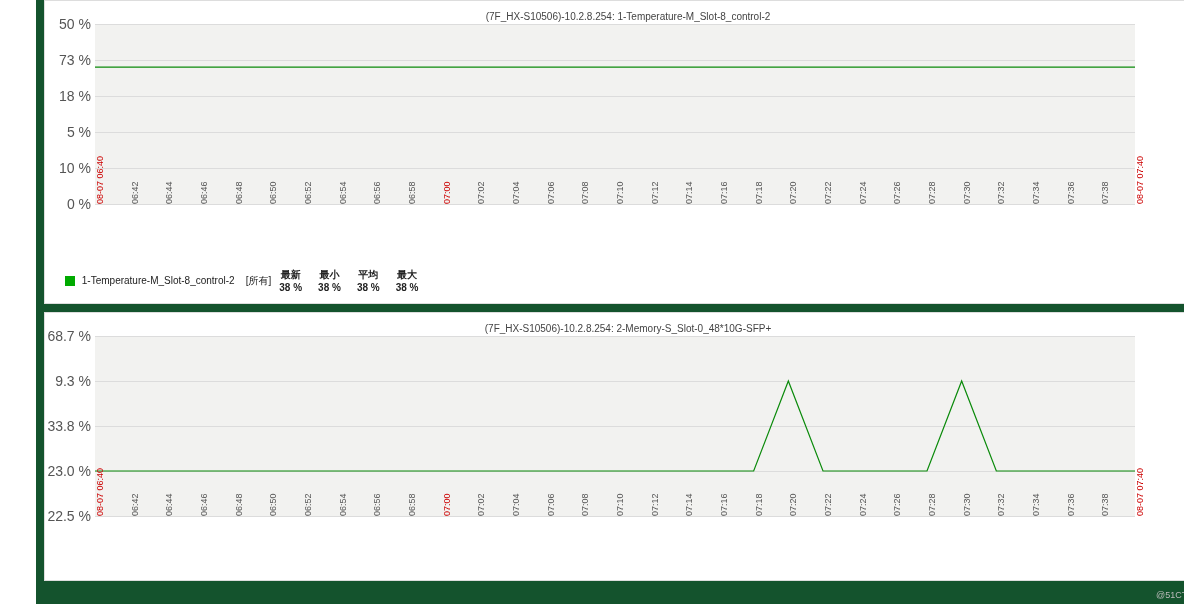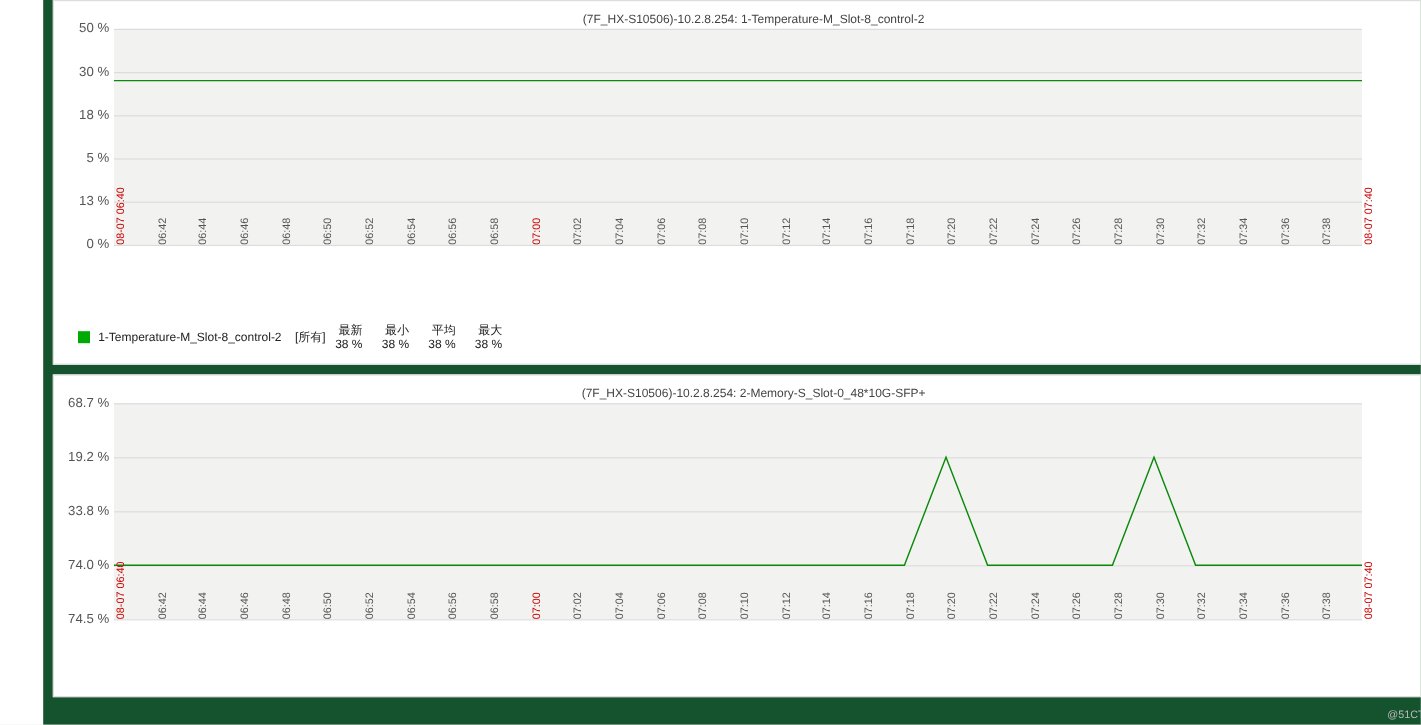--- a/index.html
+++ b/index.html
@@ -1,55 +1,55 @@
 <!DOCTYPE html>
 <html><head>
 <meta charset="utf-8">
 <style>
   html,body{margin:0;padding:0;background:#fff;font-family:Tahoma,Verdana,Arial,sans-serif;font-size:10px;color:#333;}
   .page{width:1184px;height:604px;position:relative;background:#14532d;margin-left:36px;}
   .panel{background:#fff;margin:0 8px 8px 8px;padding:4px 10px 4px 10px;border:1px solid #ddd;}
   .chart-title{text-align:center;font-size:10px;color:#444;padding:6px 0 2px 0;}
   .chart-wrap{position:relative;margin-left:40px;}
   .left-labels{position:absolute;left:0;top:0;width:40px;height:100%;}
-  .left-label{position:absolute;right:0;transform:translateY(-50%);font-size:11px;color:#555;padding-right:4px;white-space:nowrap;}
+  .left-label{position:absolute;right:0;transform:translateY(-50%);font-size:14px;color:#555;padding-right:4px;white-space:nowrap;}
 
   .plot{position:relative;width:1040px;background:#f2f2f0;}
   .plot .grid-h{position:absolute;left:0;right:0;border-top:1px solid #dcdcdc;}
   .plot .series-svg{position:absolute;top:0;left:0;width:100%;height:100%;}
 
   .x-ticks{position:relative;width:1040px;margin-left:40px;height:60px;}
   .x-tick{position:absolute;top:0;transform:rotate(-90deg);transform-origin:top left;font-size:9px;color:#555;white-space:nowrap;}
   .x-tick.red{color:#c00;}
   .x-tick.bigred{color:#c00;}
   .x-tick-outer{position:absolute;top:0;width:0;}
 
   .legend{margin:4px 0 6px 10px;display:flex;align-items:center;font-size:10px;color:#222;}
   .legend .swatch{display:inline-block;width:10px;height:10px;background:#0a0;vertical-align:middle;margin-right:4px;}
   .legend table{border-collapse:collapse;}
-  .legend th,.legend td{padding:0 8px;font-size:10px;text-align:right;font-weight:normal;}
+  .legend th,.legend td{padding:0 8px;font-size:10px;text-align:center;font-weight:bold;}
 
   .scroll-thumb{position:absolute;right:0;top:110px;width:14px;height:30px;background:#bbb;border-radius:3px;}
 
   .watermark{position:absolute;right:8px;bottom:2px;font-size:9px;color:#bbb;}
 </style>
 </head>
 <body>
 
 <div class="page">
 
   <div class="panel">
     <div class="chart-title">(7F_HX-S10506)-10.2.8.254: 1-Temperature-M_Slot-8_control-2</div>
     <div style="position:relative;">
       <div class="left-labels" style="height:180px;">
         <div class="left-label" style="top:0%">50 %</div>
-        <div class="left-label" style="top:20%">30 %</div>
+        <div class="left-label" style="top:20%">73 %</div>
         <div class="left-label" style="top:40%">18 %</div>
         <div class="left-label" style="top:60%">5 %</div>
-        <div class="left-label" style="top:80%">13 %</div>
+        <div class="left-label" style="top:80%">10 %</div>
         <div class="left-label" style="top:100%">0 %</div>
       </div>
       <div class="chart-wrap">
         <div class="plot" id="plot1" style="height:180px;">
           <div class="grid-h" style="top:0%"></div>
           <div class="grid-h" style="top:20%"></div>
           <div class="grid-h" style="top:40%"></div>
           <div class="grid-h" style="top:60%"></div>
           <div class="grid-h" style="top:80%"></div>
           <div class="grid-h" style="top:100%"></div>
@@ -179,24 +179,24 @@
       </tbody>
         </table>
     </div>
   </div>
 
   <div class="panel">
     <div class="chart-title">(7F_HX-S10506)-10.2.8.254: 2-Memory-S_Slot-0_48*10G-SFP+</div>
     <div style="position:relative;">
       <div class="left-labels" style="height:180px;">
         <div class="left-label" style="top:0%">68.7 %</div>
-        <div class="left-label" style="top:25%">19.2 %</div>
+        <div class="left-label" style="top:25%">9.3 %</div>
         <div class="left-label" style="top:50%">33.8 %</div>
-        <div class="left-label" style="top:75%">74.0 %</div>
-        <div class="left-label" style="top:100%">74.5 %</div>
+        <div class="left-label" style="top:75%">23.0 %</div>
+        <div class="left-label" style="top:100%">22.5 %</div>
       </div>
       <div class="chart-wrap">
         <div class="plot" id="plot2" style="height:180px;">
           <div class="grid-h" style="top:0%"></div>
           <div class="grid-h" style="top:25%"></div>
           <div class="grid-h" style="top:50%"></div>
           <div class="grid-h" style="top:75%"></div>
           <div class="grid-h" style="top:100%"></div>
           <svg class="series-svg" id="svg2" viewBox="0 0 1000 100" preserveAspectRatio="none">
               <path d="M0.00,75.00 L33.33,75.00 L66.67,75.00 L100.00,75.00 L133.33,75.00 L166.67,75.00 L200.00,75.00 L233.33,75.00 L266.67,75.00 L300.00,75.00 L333.33,75.00 L366.67,75.00 L400.00,75.00 L433.33,75.00 L466.67,75.00 L500.00,75.00 L533.33,75.00 L566.67,75.00 L600.00,75.00 L633.33,75.00 L666.67,25.00 L700.00,75.00 L733.33,75.00 L766.67,75.00 L800.00,75.00 L833.33,25.00 L866.67,75.00 L900.00,75.00 L933.33,75.00 L966.67,75.00 L1000.00,75.00 " stroke="#0a8a0a" stroke-width="1.2" fill="none" vector-effect="non-scaling-stroke"></path>

